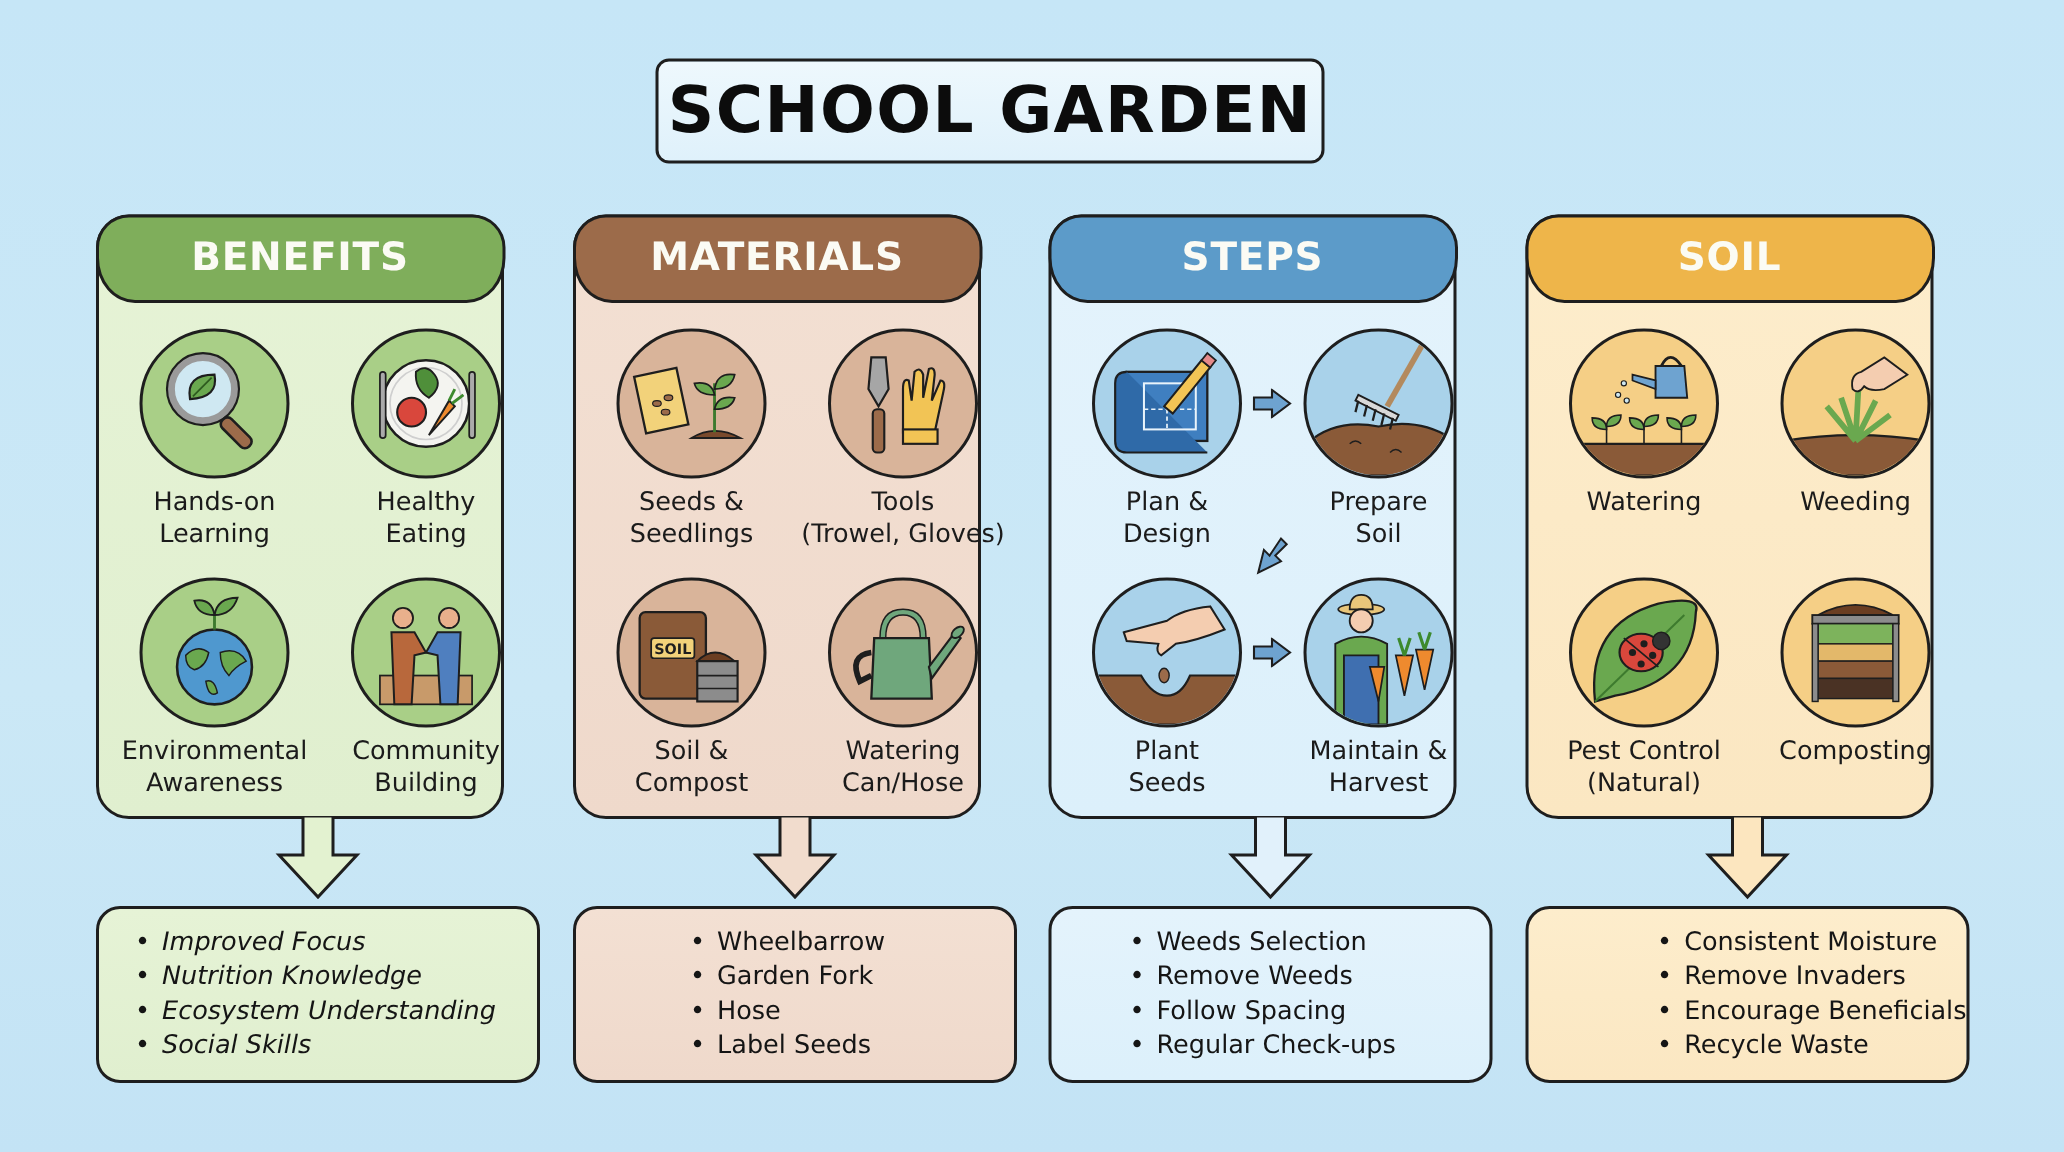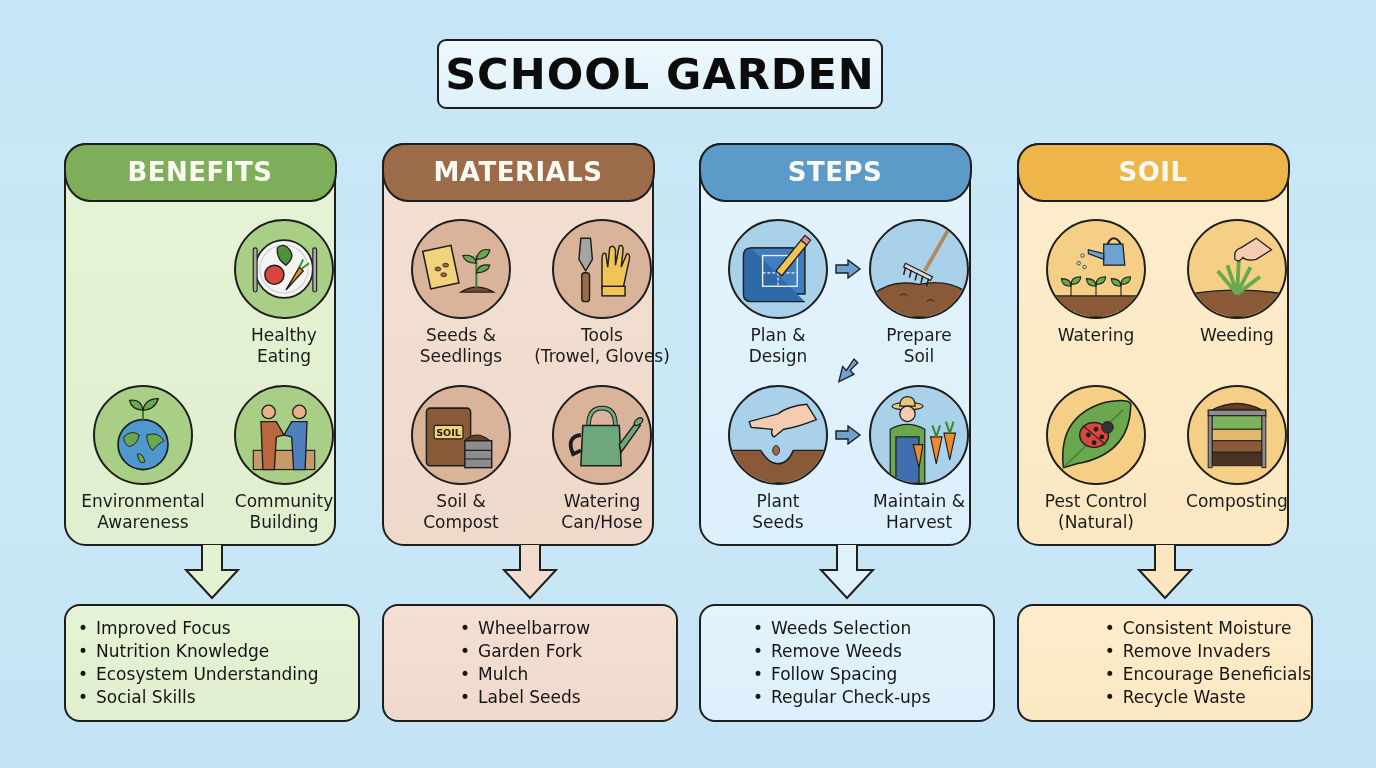--- a/index.html
+++ b/index.html
@@ -59,20 +59,34 @@
 
 <div class="title-box">
   <span>SCHOOL GARDEN</span>
 </div>
 
 <div class="panel" style="left:64px; background: linear-gradient(180deg,#e6f3d6,#e0efcf);">
   <div class="panel-header" style="background:#7fae5b;">
     <span>BENEFITS</span>
   </div>
 
+  <div class="item" style="left:7px; top:74px;">
+    <div class="icon-circle" style="background:#a9cf87;">
+      <svg viewBox="0 0 100 100">
+        <circle cx="42" cy="40" r="22" fill="#cfe8f2" stroke="#1e1e1e" stroke-width="2"></circle>
+        <circle cx="42" cy="40" r="22" fill="none" stroke="#9a9a9a" stroke-width="5"></circle>
+        <circle cx="42" cy="40" r="25" fill="none" stroke="#1e1e1e" stroke-width="1.5"></circle>
+        <path d="M33 47 Q30 30 50 30 Q53 46 33 47 Z" fill="#6aa84f" stroke="#1e1e1e" stroke-width="1.5"></path>
+        <path d="M35 45 L48 32" stroke="#2d5a1e" stroke-width="1.2"></path>
+        <rect x="60" y="58" width="9" height="26" rx="4" transform="rotate(-45 64 70)" fill="#9c6b4a" stroke="#1e1e1e" stroke-width="1.8"></rect>
+      </svg>
+    </div>
+    <div class="item-label">Hands-on
+Learning</div>
+  </div>
 
   <div class="item" style="left:148px; top:74px;">
     <div class="icon-circle" style="background:#a9cf87;">
       <svg viewBox="0 0 100 100">
         <circle cx="50" cy="50" r="30" fill="#f4f4f0" stroke="#1e1e1e" stroke-width="1.8"></circle>
         <circle cx="50" cy="50" r="25" fill="none" stroke="#cfcfcf" stroke-width="1.2"></circle>
         <path d="M43 28 Q50 22 56 30 Q62 38 52 46 Q42 40 43 28Z" fill="#4f8f3a" stroke="#1e1e1e" stroke-width="1.3"></path>
         <circle cx="40" cy="56" r="10" fill="#d9473c" stroke="#1e1e1e" stroke-width="1.5"></circle>
         <path d="M52 72 L66 48 L70 52 Z" fill="#ee8a2e" stroke="#1e1e1e" stroke-width="1.4"></path>
         <path d="M66 48 L70 40 M68 50 L76 44" stroke="#3d8a2e" stroke-width="2"></path>
@@ -330,33 +344,33 @@
 <svg class="arrow-down" style="left:500px;" viewBox="0 0 60 56">
   <path d="M20 0 L40 0 L40 26 L56 26 L30 54 L4 26 L20 26 Z" fill="#f1dccd" stroke="#1e1e1e" stroke-width="2"></path>
 </svg>
 <svg class="arrow-down" style="left:817px;" viewBox="0 0 60 56">
   <path d="M20 0 L40 0 L40 26 L56 26 L30 54 L4 26 L20 26 Z" fill="#e1f1fb" stroke="#1e1e1e" stroke-width="2"></path>
 </svg>
 <svg class="arrow-down" style="left:1135px;" viewBox="0 0 60 56">
   <path d="M20 0 L40 0 L40 26 L56 26 L30 54 L4 26 L20 26 Z" fill="#fce6bf" stroke="#1e1e1e" stroke-width="2"></path>
 </svg>
 
-<div class="list-box" style="left:64px; background:linear-gradient(180deg,#e6f3d6,#e0efcf); justify-content:flex-start; padding-left:12px;">
+<div class="list-box" style="left:64px; background:linear-gradient(180deg,#e6f3d6,#e0efcf); justify-content:flex-start; padding-left:24px;font-style:italic;">
   <ul>
     <li>Improved Focus</li>
     <li>Nutrition Knowledge</li>
     <li>Ecosystem Understanding</li>
     <li>Social Skills</li>
   </ul>
 </div>
 <div class="list-box" style="left:382px; background:linear-gradient(180deg,#f3e0d3,#efd9cb); justify-content:flex-start; padding-left:76px;">
   <ul>
     <li>Wheelbarrow</li>
     <li>Garden Fork</li>
-    <li>Mulch</li>
+    <li>Hose</li>
     <li>Label Seeds</li>
   </ul>
 </div>
 <div class="list-box" style="left:699px; background:linear-gradient(180deg,#e4f3fc,#dcf0fb); justify-content:flex-start; padding-left:52px;">
   <ul>
     <li>Weeds Selection</li>
     <li>Remove Weeds</li>
     <li>Follow Spacing</li>
     <li>Regular Check-ups</li>
   </ul>

